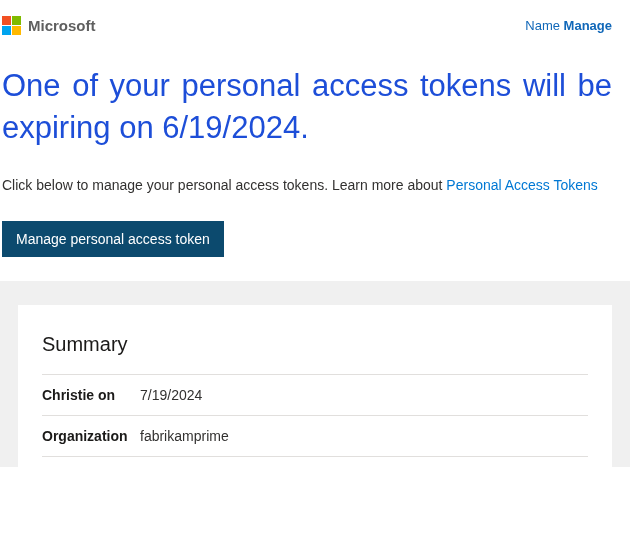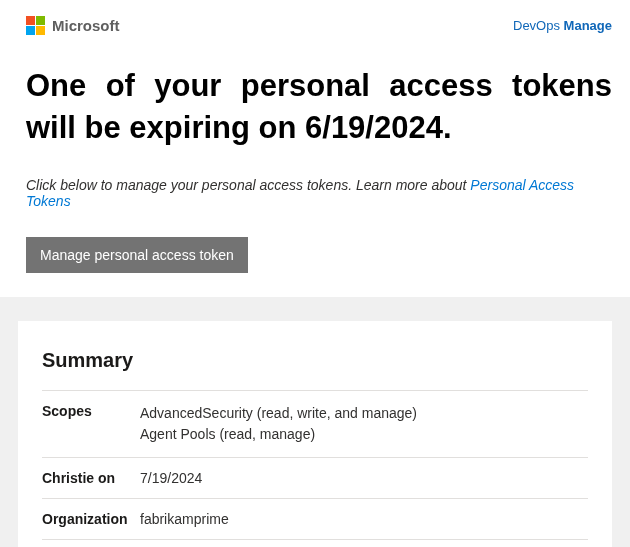--- a/index.html
+++ b/index.html
@@ -3,21 +3,21 @@
 <meta charset="utf-8">
 <style>
   * { box-sizing: border-box; margin: 0; padding: 0; }
   body {
     font-family: "Segoe UI", -apple-system, BlinkMacSystemFont, sans-serif;
     width: 630px;
     background: #fff;
     color: #323130;
   }
   .main-content {
-    padding: 16px 18px 24px 26px;
+    padding: 16px 18px 24px 2px;
     border-radius: 7px;
   }
   .header-row {
     display: flex;
     justify-content: space-between;
     align-items: center;
     margin-bottom: 30px;
   }
   .ms-logo {
     display: flex;
@@ -34,55 +34,54 @@
   .sq-r { background: #f25022; }
   .sq-g { background: #7fba00; }
   .sq-b { background: #00a4ef; }
   .sq-y { background: #ffb900; }
   .ms-logo-text { font-size: 15px; color: #5f5f5f; font-weight: 600; }
   .azure-devops { font-size: 13px; color: #1067b8; }
   .azure-devops .light { font-weight: 400; }
   .azure-devops .bold { font-weight: 700; }
   .headline {
     font-size: 31px;
-    font-weight: 700;
-    color: #000000;
+    font-weight: 400;
+    color: #1d4ed8;
     line-height: 1.35;
     text-align: justify;
     text-align-last: left;
     margin-bottom: 28px;
   }
   .subtext {
     font-size: 14px;
     color: #323130;
     margin-bottom: 28px;
-    font-style: italic;
   }
   .subtext a { color: #0078d4; text-decoration: none; }
   .primary-btn {
     display: inline-block;
-    background: #737373;
+    background: #0c4a6e;
     color: #fff;
     font-size: 14px;
     padding: 10px 14px;
     border: none;
     cursor: pointer;
     font-family: inherit;
   }
   .footer-area {
     background: #f0f0f0;
     padding: 24px 18px 0 18px;
   }
   .summary-card {
     background: #fff;
     padding: 28px 24px 10px 24px;
   }
   .summary-title {
     font-size: 20px;
-    font-weight: 700;
+    font-weight: 400;
     color: #1b1a19;
     margin-bottom: 18px;
   }
   .summary-table {
     width: 100%;
     border-collapse: collapse;
   }
   .summary-table tr { border-top: 1px solid #e1dfdd; }
   .summary-table tr:last-child { border-bottom: 1px solid #e1dfdd; }
   .summary-table th {
@@ -111,48 +110,41 @@
     <div class="ms-logo">
       <div class="ms-logo-grid">
         <span class="sq-r"></span>
           <span class="sq-g"></span>
           <span class="sq-b"></span>
           <span class="sq-y"></span>
       </div>
       <span class="ms-logo-text">Microsoft</span>
     </div>
     <div class="azure-devops">
-      <span class="light">DevOps</span>
+      <span class="light">Name</span>
       <span class="bold">Manage</span>
     </div>
   </div>
 
   <h1 class="headline">One of your personal access tokens will be expiring on 6/19/2024.</h1>
 
   <p class="subtext">
     <span>Click below to manage your personal access tokens.  Learn more about </span><a href="#">Personal Access Tokens</a>
   </p>
 
   <button class="primary-btn">Manage personal access token</button>
 
 </div>
 
 <div class="footer-area">
   <div class="summary-card">
     <h2 class="summary-title">Summary</h2>
     <table class="summary-table">
       <tbody>
       <tr>
-        <th>Scopes</th>
-        <td>
-          <span class="scope-line">AdvancedSecurity (read, write, and manage)</span>
-          <span class="scope-line">Agent Pools (read, manage)</span>
-        </td>
-      </tr>
-      <tr>
         <th>Christie on</th>
         <td>7/19/2024</td>
       </tr>
       <tr>
         <th>Organization</th>
         <td>fabrikamprime</td>
       </tr>
     </tbody>
       </table>
   </div>

